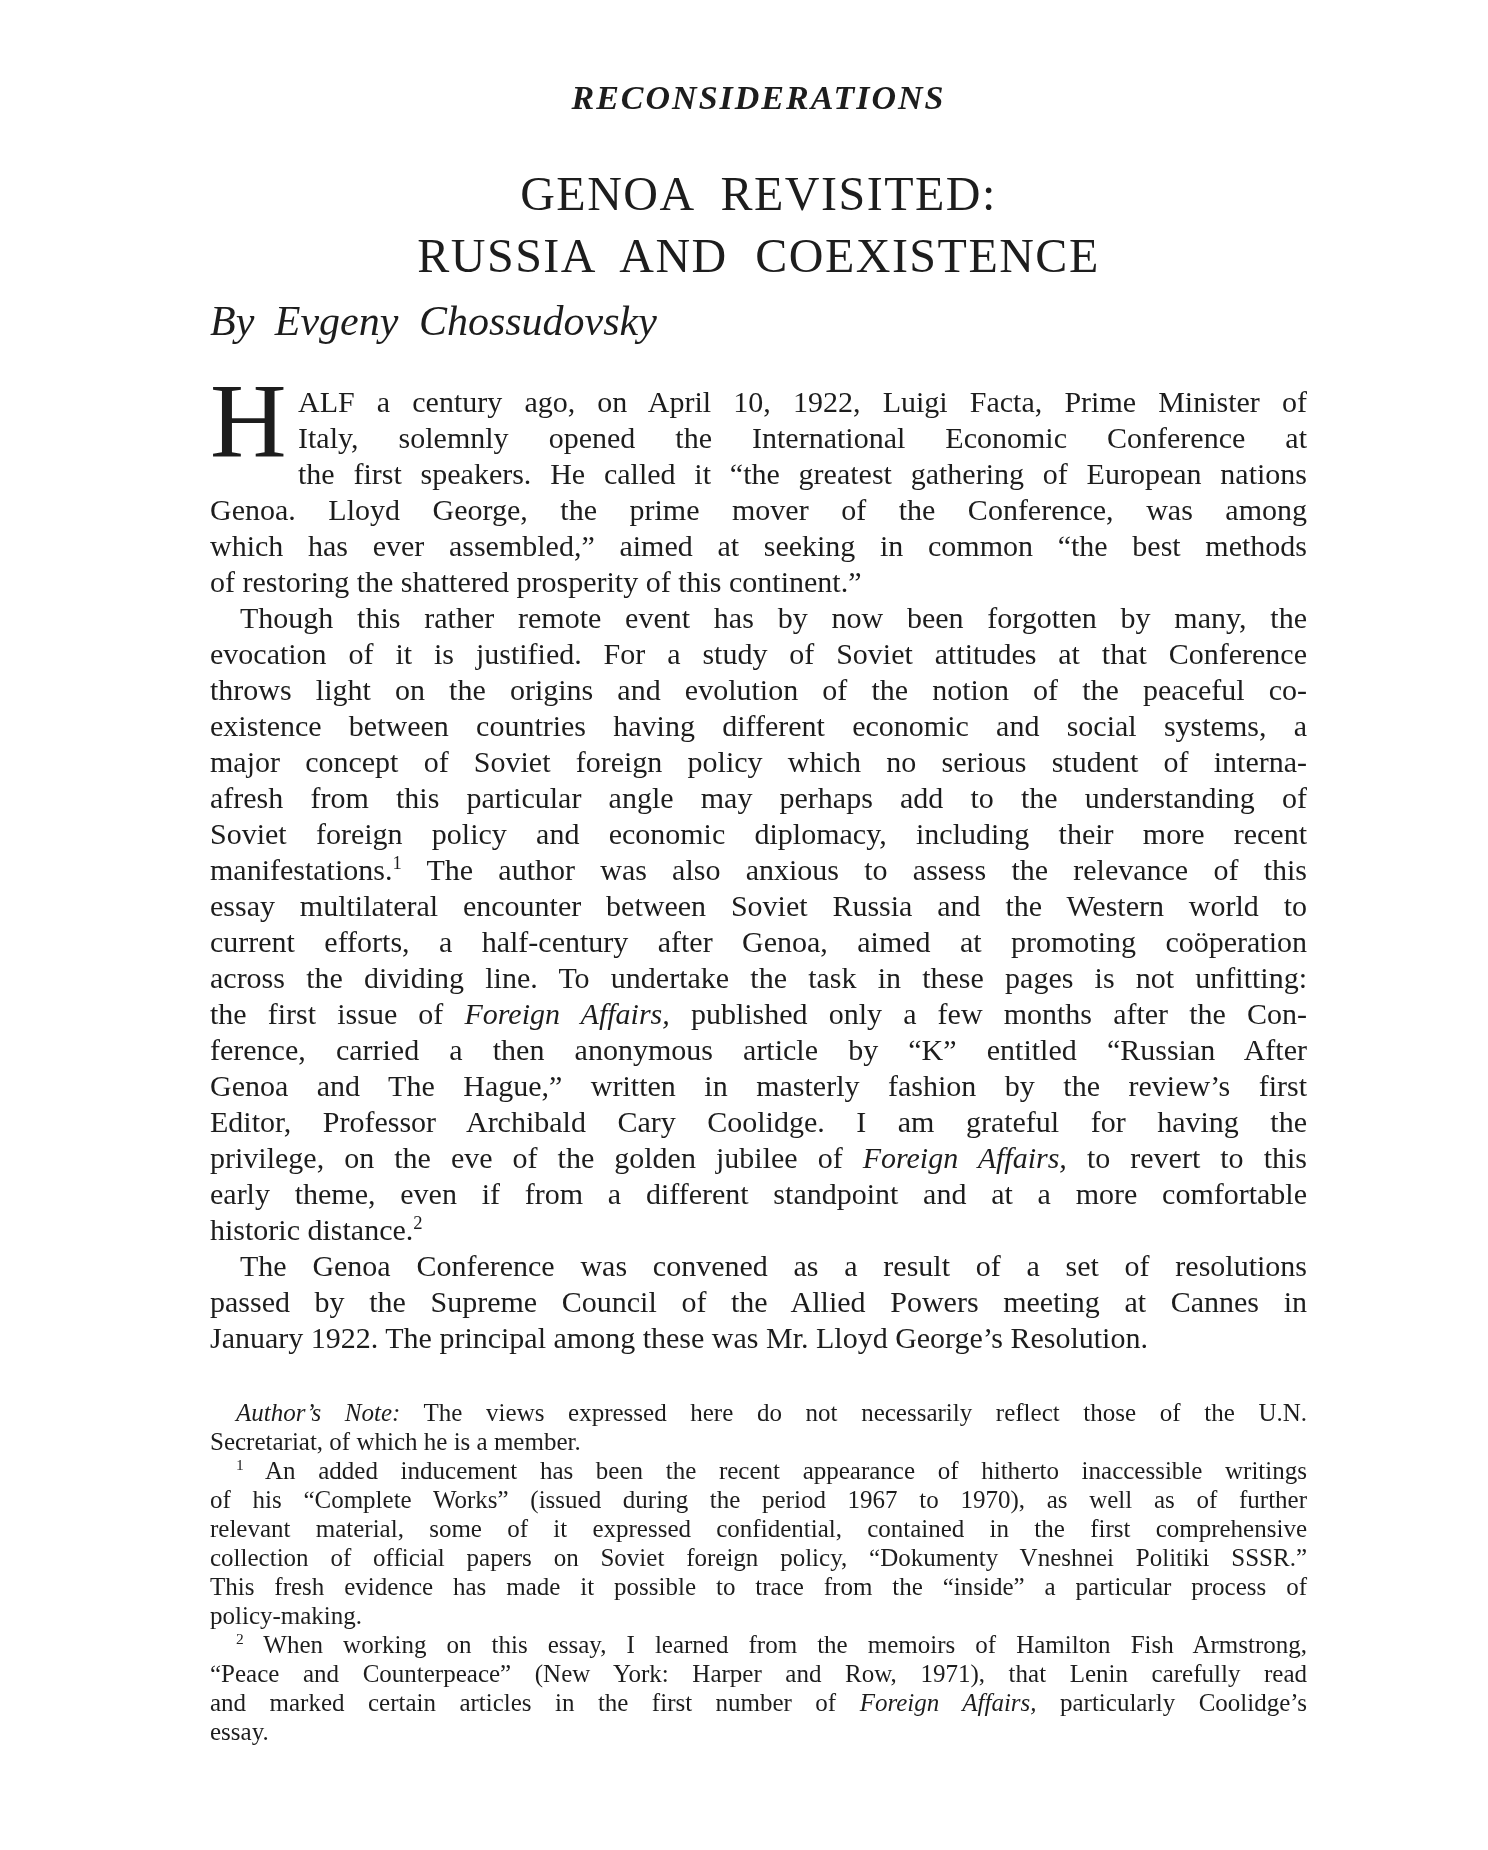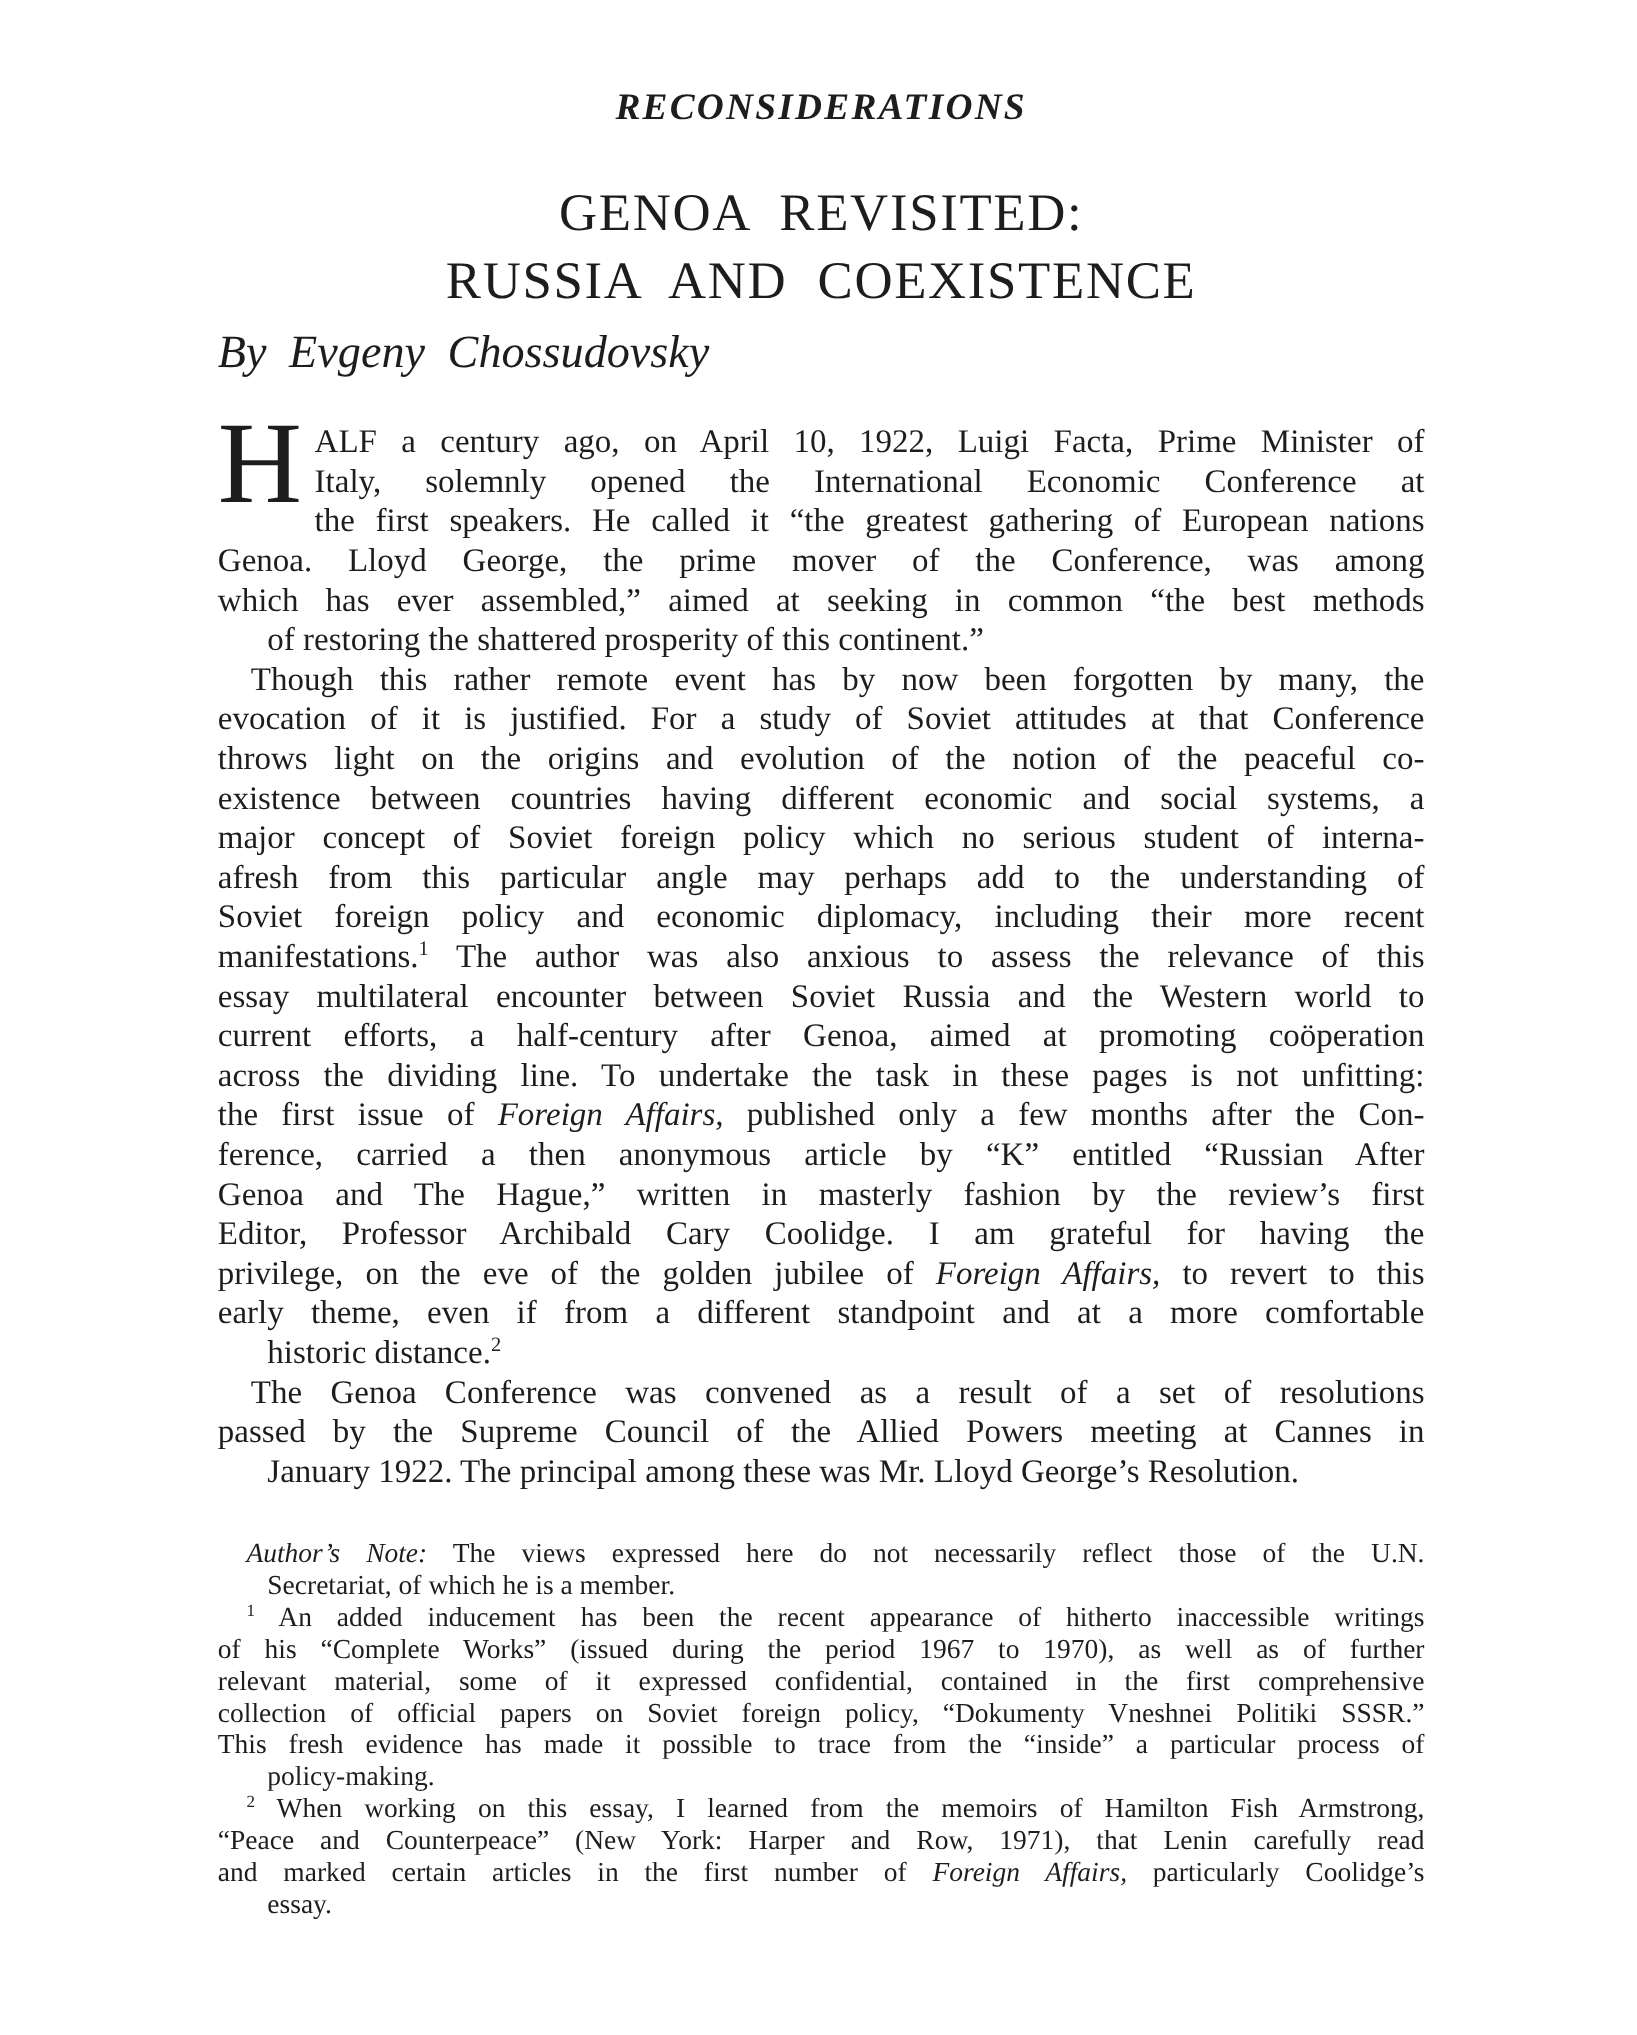--- a/index.html
+++ b/index.html
@@ -7,21 +7,21 @@
     position: relative;
     width: 1488px;
     height: 1850px;
     background: #ffffff;
     overflow: hidden;
     font-family: "Liberation Serif", serif;
     color: #1d1d1d;
   }
   .content {
     position: absolute;
-    left: 198px;
+    left: 210px;
     top: 0;
     width: 1097px;
   }
   .kicker {
     margin-top: 80px;
     font-size: 34px;
     line-height: 36px;
     font-style: italic;
     font-weight: bold;
     text-align: center;
@@ -48,21 +48,21 @@
   .article-body {
     margin-top: 40px;
     font-size: 30px;
     line-height: 36px;
   }
   .para { margin: 0; }
   .tline {
     text-align: justify;
     text-align-last: justify;
   }
-  .tline.end { text-align-last: left; margin-left: 45px; }
+  .tline.end { text-align-last: left; }
   .tline.ind { text-indent: 30px; }
   .it { font-style: italic; }
   .sup {
     font-size: 0.62em;
     vertical-align: super;
     line-height: 0;
   }
   .dropcap {
     float: left;
     width: 88px;

